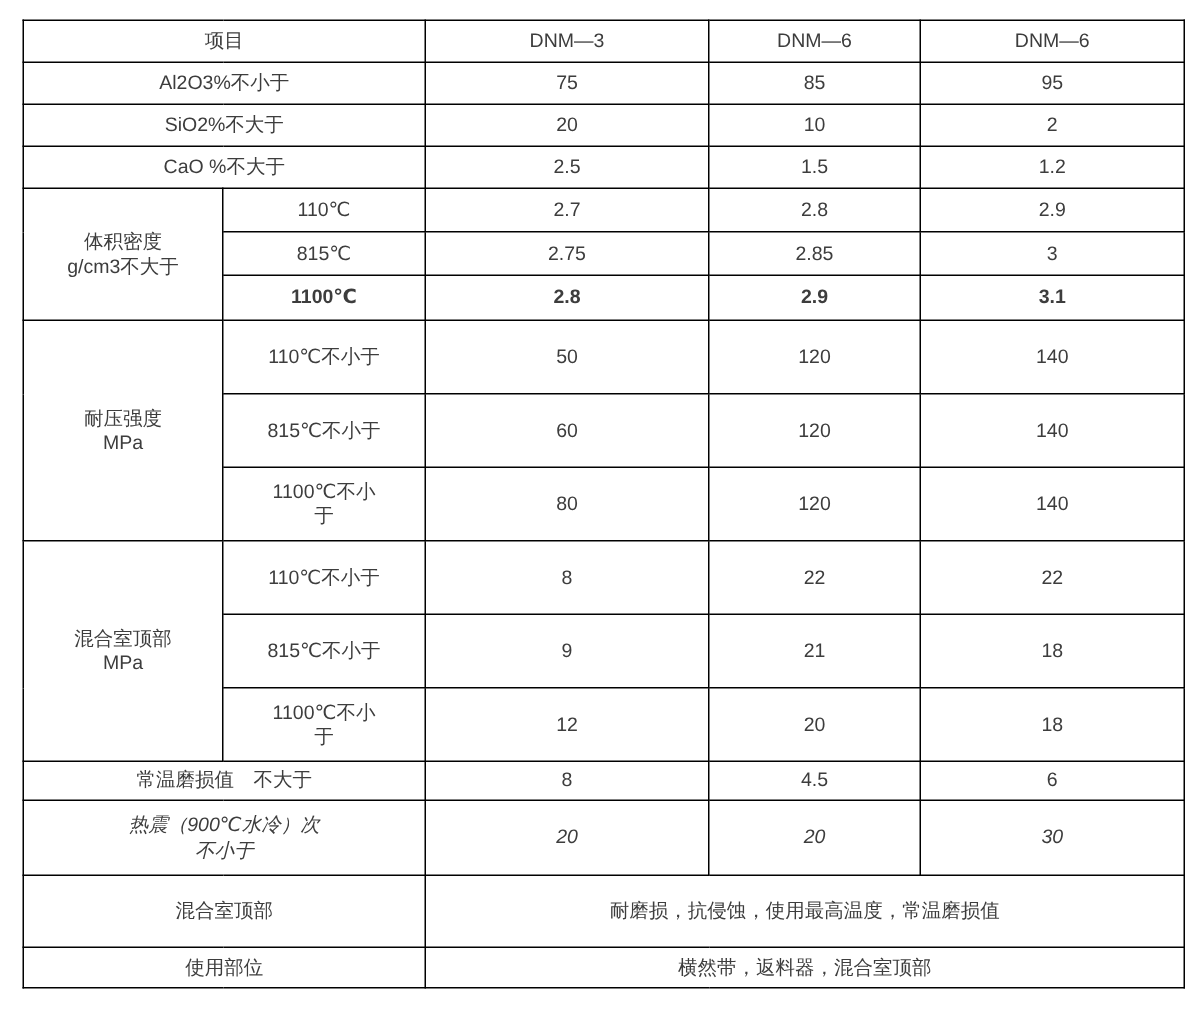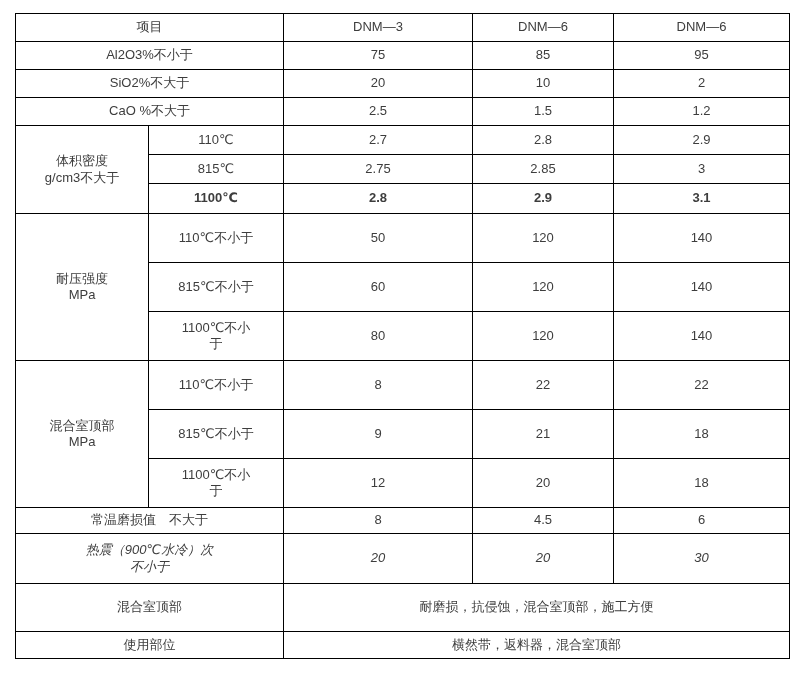--- a/index.html
+++ b/index.html
@@ -163,21 +163,21 @@
     <tr class="h50">
       <td colspan="2" class="lbl multiline">热震（900℃水冷）次
 不小于</td>
       <td class="val">20</td>
       <td class="val">20</td>
       <td class="val">30</td>
     </tr>
 
     <tr class="h48">
       <td colspan="2" class="lbl">混合室顶部</td>
-      <td colspan="3" class="feature-val">耐磨损，抗侵蚀，混合室顶部，施工方便</td>
+      <td colspan="3" class="feature-val">耐磨损，抗侵蚀，使用最高温度，常温磨损值</td>
     </tr>
 
     <tr class="h27">
       <td colspan="2" class="lbl">使用部位</td>
       <td colspan="3" class="usage-val">横然带，返料器，混合室顶部</td>
     </tr>
   </tbody>
     </table>
 </div>
 

